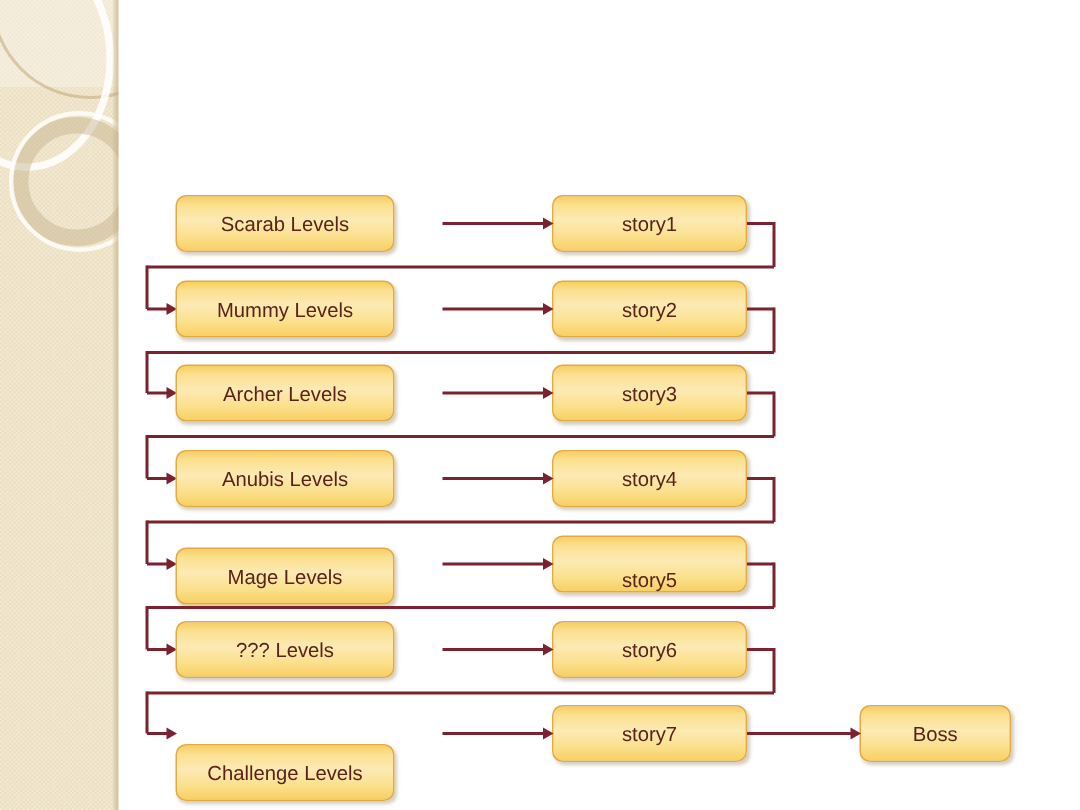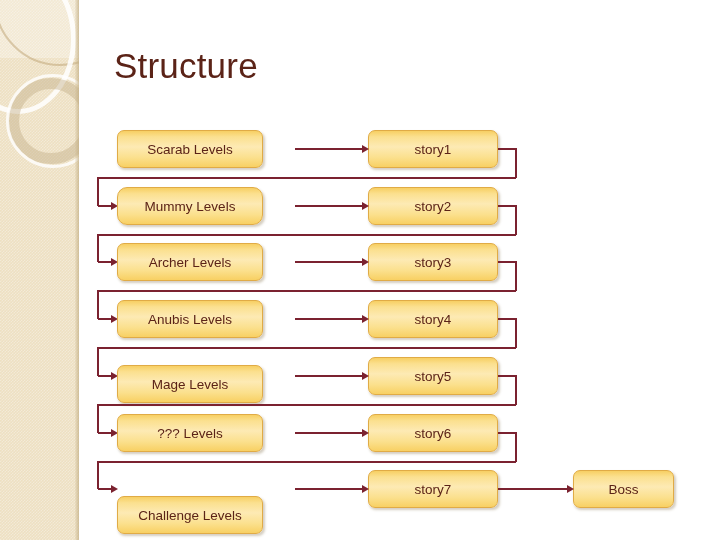--- a/index.html
+++ b/index.html
@@ -146,38 +146,37 @@
   <div class="sidebar">
     <div class="sidebar-texture"></div>
     <div class="sidebar-topband"></div>
     <div class="arc arc-tan-top"></div>
     <div class="arc arc-white-top"></div>
     <div class="arc arc-tan-mid"></div>
     <div class="arc arc-white-mid"></div>
     <div class="sidebar-edge"></div>
   </div>
 
-  <div class="page-title">Structure</div>
 
   <div id="diagram-layer">
       <div class="node level" style="top:130px;">
         <span>Scarab Levels</span>
       </div>
       <div class="node story" style="top:130px;">
         <span>story1</span>
       </div>
       <div class="line h" style="left:295px;top:148px;width:68px;"></div>
       <div class="arrow-right" style="left:362px;top:145px;"></div>
       <div class="line h" style="left:498px;top:148px;width:18px;"></div>
       <div class="line v" style="left:515px;top:148px;height:30px;"></div>
       <div class="line h" style="left:98px;top:177px;width:418px;"></div>
       <div class="line v" style="left:97px;top:177px;height:29px;"></div>
       <div class="line h" style="left:98px;top:205px;width:14px;"></div>
       <div class="arrow-right" style="left:111px;top:202px;"></div>
-      <div class="node level" style="top:187px;border-radius:10px;">
+      <div class="node level" style="top:187px;">
         <span>Mummy Levels</span>
       </div>
       <div class="node story" style="top:187px;">
         <span>story2</span>
       </div>
       <div class="line h" style="left:295px;top:205px;width:68px;"></div>
       <div class="arrow-right" style="left:362px;top:202px;"></div>
       <div class="line h" style="left:498px;top:205px;width:18px;"></div>
       <div class="line v" style="left:515px;top:205px;height:30px;"></div>
       <div class="line h" style="left:98px;top:234px;width:418px;"></div>
@@ -208,21 +207,21 @@
       <div class="arrow-right" style="left:362px;top:315px;"></div>
       <div class="line h" style="left:498px;top:318px;width:18px;"></div>
       <div class="line v" style="left:515px;top:318px;height:30px;"></div>
       <div class="line h" style="left:98px;top:347px;width:418px;"></div>
       <div class="line v" style="left:97px;top:347px;height:29px;"></div>
       <div class="line h" style="left:98px;top:375px;width:14px;"></div>
       <div class="arrow-right" style="left:111px;top:372px;"></div>
       <div class="node level" style="top:365px;">
         <span>Mage Levels</span>
       </div>
-      <div class="node story" style="top:357px;">
+      <div class="node story" style="top:357px;align-items:flex-end;">
         <span>story5</span>
       </div>
       <div class="line h" style="left:295px;top:375px;width:68px;"></div>
       <div class="arrow-right" style="left:362px;top:372px;"></div>
       <div class="line h" style="left:498px;top:375px;width:18px;"></div>
       <div class="line v" style="left:515px;top:375px;height:30px;"></div>
       <div class="line h" style="left:98px;top:404px;width:418px;"></div>
       <div class="line v" style="left:97px;top:404px;height:29px;"></div>
       <div class="line h" style="left:98px;top:432px;width:14px;"></div>
       <div class="arrow-right" style="left:111px;top:429px;"></div>

